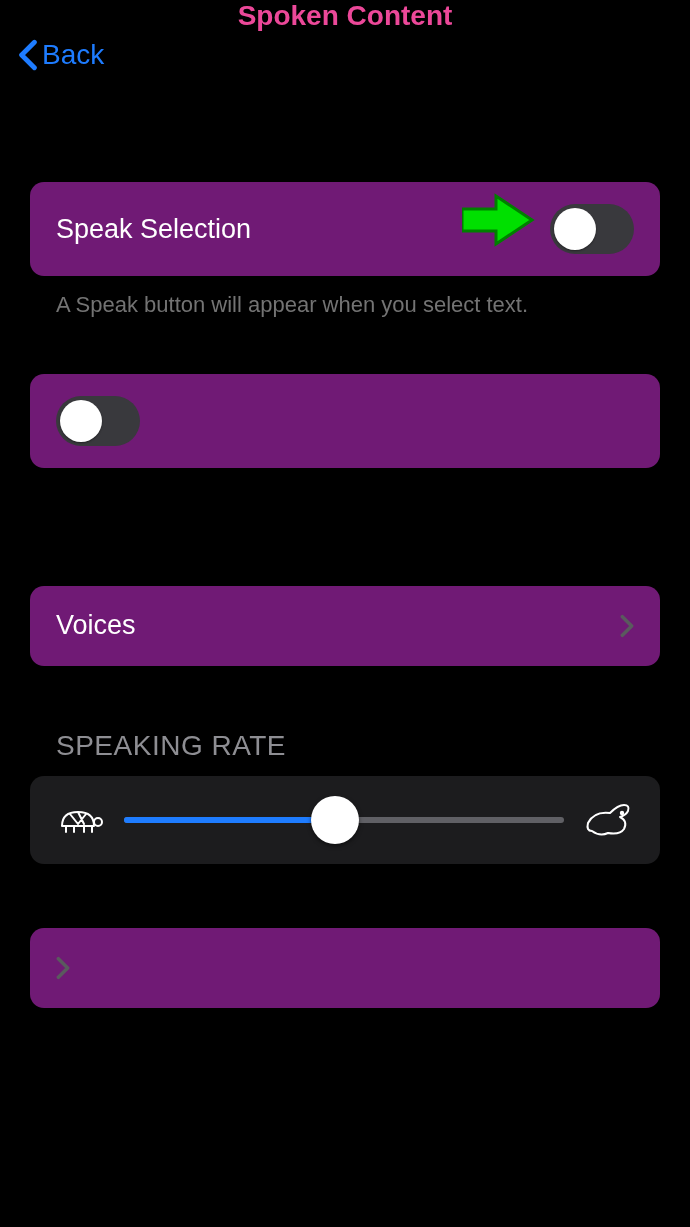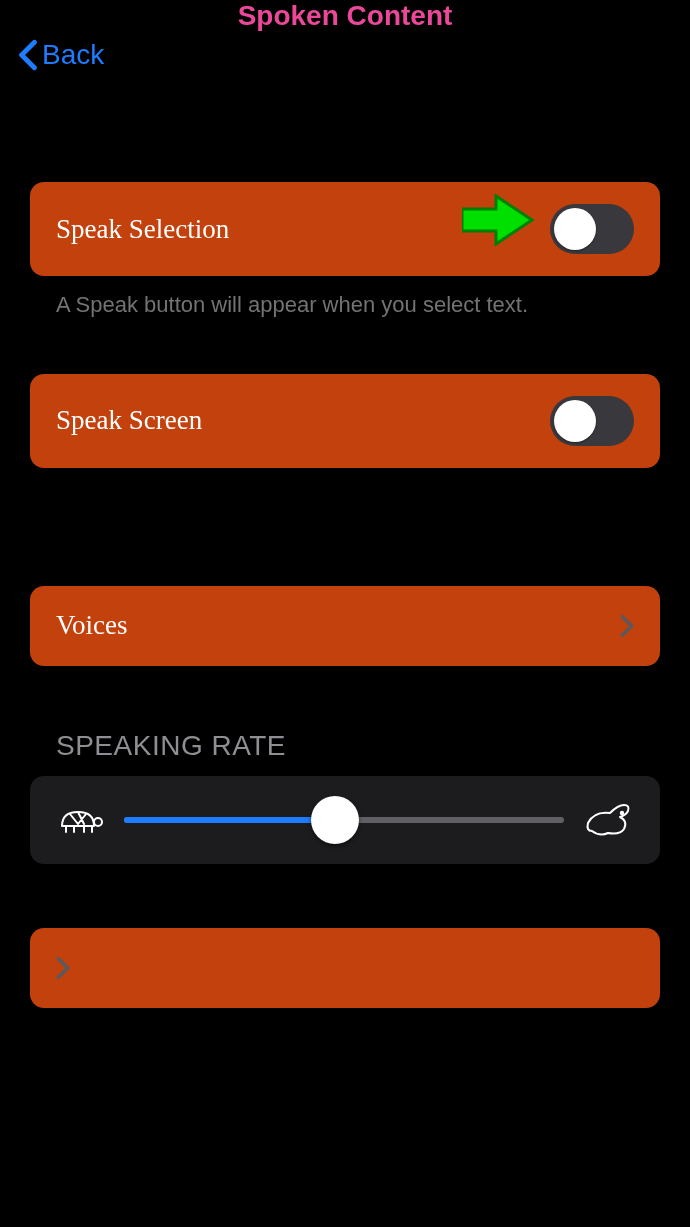--- a/index.html
+++ b/index.html
@@ -30,28 +30,27 @@
   }
   .back-btn svg { margin-right: 4px; }
   .nav-title {
     font-size: 28px;
     font-weight: 700;
     color: #ec4899;
   }
   .content { padding: 0 30px; }
 
   .cell {
-    background: #c2410c;
+    background: #701a75;
     border-radius: 14px;
     padding: 22px 26px;
     display: flex;
     align-items: center;
     justify-content: space-between;
     min-height: 80px;
-    font-family: Liberation Serif, serif;
   }
   .cell-label {
     font-size: 27px;
     font-weight: 400;
     color: #ffffff;
   }
   .footer-text {
     color: #737373;
     font-size: 22px;
     line-height: 1.35;
@@ -165,21 +164,20 @@
 
     <svg class="arrow-annot" style="left:432px; top:10px;" width="74" height="56" viewBox="0 0 74 56">
       <polygon points="0,17 34,17 34,4 70,28 34,52 34,39 0,39" fill="#00e000" stroke="#008000" stroke-width="3"></polygon>
     </svg>
   </div>
   <div class="footer-text">A Speak button will appear when you select text.</div>
 
   <div class="group-gap"></div>
 
   <div class="cell">
-    <span class="cell-label">Speak Screen</span>
     <div class="switch">
       <div class="knob"></div>
     </div>
   </div>
 
   <div class="group-gap"></div>
 
 
   <div style="height:64px"></div>
 

